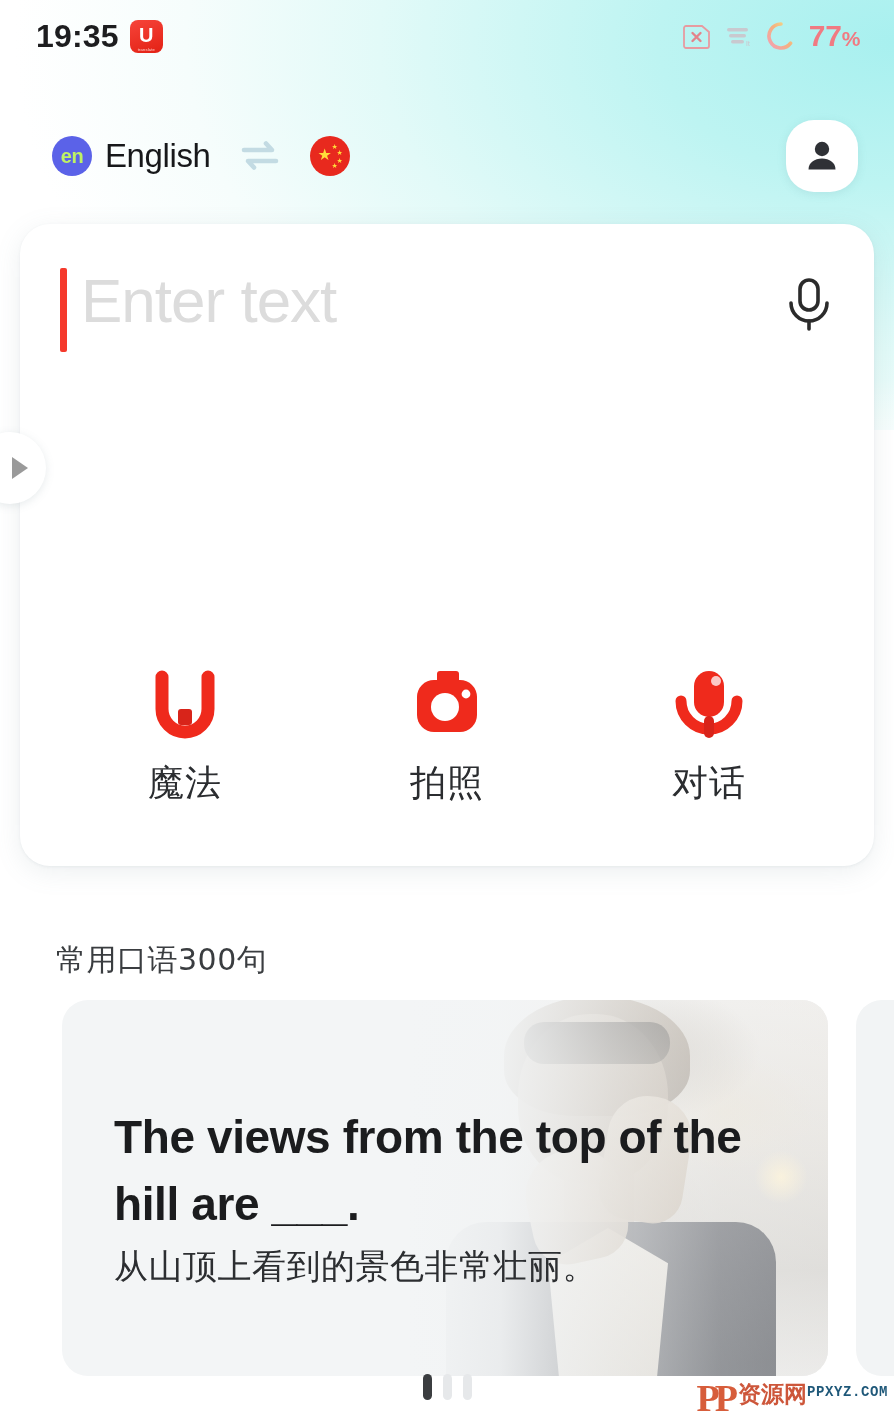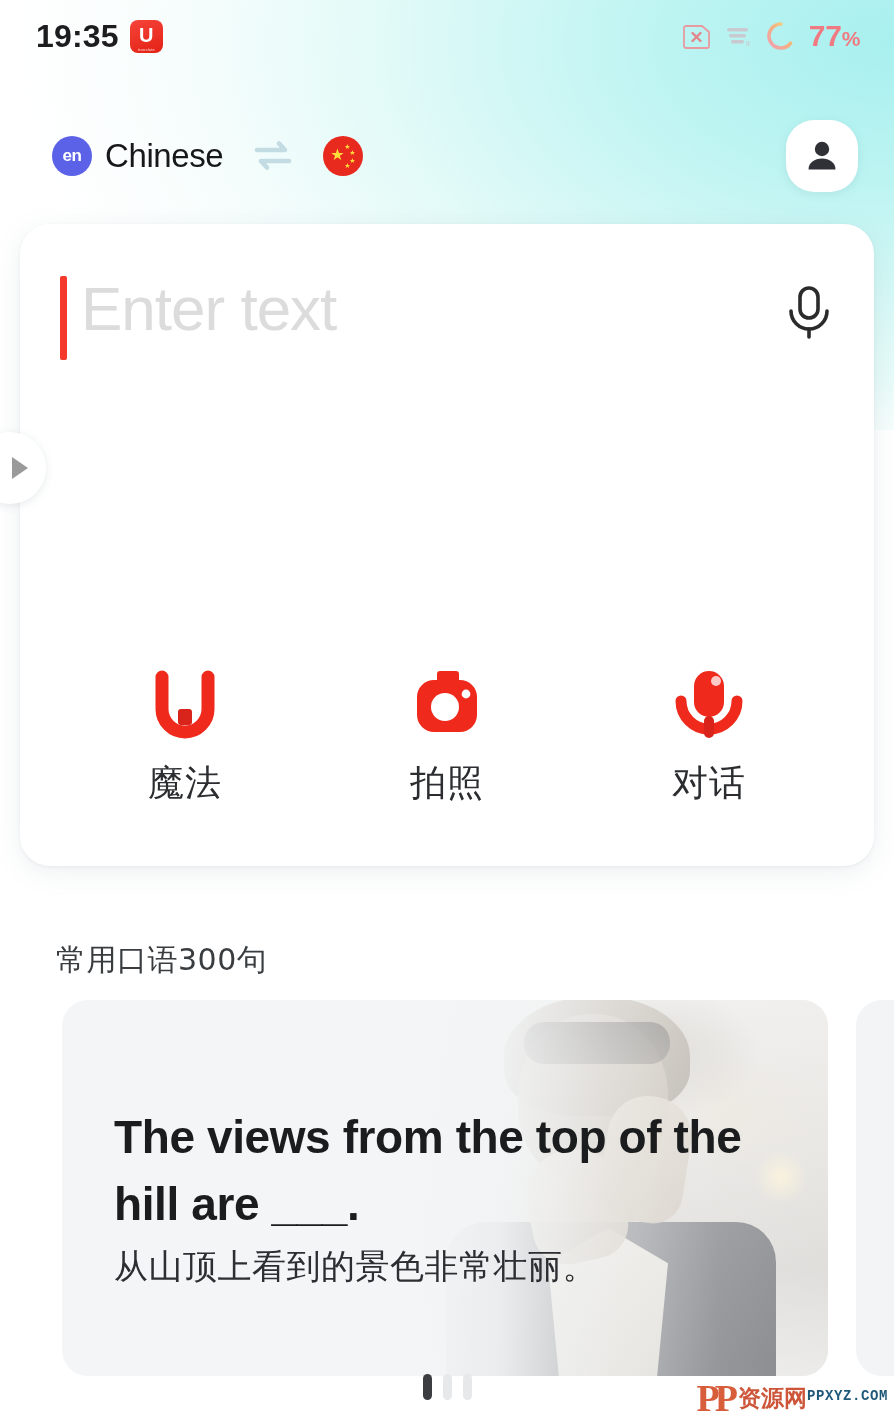--- a/index.html
+++ b/index.html
@@ -62,23 +62,23 @@
 
   
   .langbar{
     position:absolute; left:0; top:110px; width:894px; height:92px;
     display:flex; align-items:center; z-index:5; padding:0 36px 0 52px;
   }
   .lang-group{ display:flex; align-items:center; gap:0; flex:1; }
   .lang-pill{ display:flex; align-items:center; gap:13px; cursor:pointer; }
   .flag-en{
     width:40px;height:40px;border-radius:50%;
-    background:#5b62e8;color:#ffffff;
+    background:#5b62e8;color:#bef264;
     display:flex;align-items:center;justify-content:center;
-    font-size:17px;font-weight:600;letter-spacing:-0.3px;
+    font-size:20px;font-weight:600;letter-spacing:-0.3px;
   }
   .flag-cn{
     width:40px;height:40px;border-radius:50%;
     background:#e8291e;position:relative;overflow:hidden;
   }
   .flag-cn .star-big{
     position:absolute;left:7px;top:11px;color:#ffdf3a;font-size:16px;line-height:1;
   }
   .flag-cn .star-s{ position:absolute;color:#ffdf3a;font-size:7px;line-height:1; }
   .flag-cn .s1{ left:21px; top:7px; }
@@ -97,21 +97,21 @@
   }
 
   
   .input-card{
     position:absolute; left:20px; top:224px; width:854px; height:642px;
     background:#ffffff; border-radius:30px;
     box-shadow:0 6px 26px rgba(115,140,150,0.13), 0 1px 3px rgba(120,140,150,0.10);
     z-index:4;
   }
   .input-row{
-    position:absolute; left:0; top:46px; width:100%; height:120px;
+    position:absolute; left:0; top:38px; width:100%; height:120px;
     display:flex; align-items:flex-start; padding:0 38px 0 40px;
   }
   .caret{
     width:7px;height:84px;background:#f5392c;border-radius:2px;
     margin-top:6px;flex:0 0 auto;
   }
   .placeholder{
     font-size:62px; color:#dcdcdc; font-weight:400; letter-spacing:-1px;
     margin-left:14px; line-height:1.25; font-family:"Liberation Sans",sans-serif;
     white-space:nowrap; flex:1;
@@ -248,21 +248,21 @@
   
   .page-dots{
     position:absolute; left:0; bottom:18px; width:894px;
     display:flex; justify-content:center; gap:11px; z-index:6;
   }
   .dot{ width:9px;height:26px;border-radius:5px;background:#e6e8ea; }
   .dot.active{ background:#3b3d40; }
 
   .watermark{
     position:absolute; right:6px; bottom:4px; z-index:9;
-    display:flex; align-items:center; gap:5px; opacity:.92;
+    display:flex; align-items:flex-start; gap:5px; opacity:.92;
   }
   .wm-pp{ display:flex; }
   .wm-p{
     font-size:38px;font-weight:700;color:#d4502b;line-height:.82;
     letter-spacing:-5px;font-family:"Liberation Serif",serif;
   }
   .wm-right{ display:flex;flex-direction:row; }
   .wm-cn{
     font-size:23px;font-weight:700;color:#c9482a;line-height:1;letter-spacing:0;
     font-family:"DejaVu Sans","Liberation Sans",sans-serif;
@@ -314,21 +314,21 @@
       </svg>
     </span>
     <span class="sb-pct"><span>77</span><span class="sym">%</span></span>
   </div>
 </div>
 
 <div class="langbar">
   <div class="lang-group">
     <div class="lang-pill">
       <span class="flag-en">en</span>
-      <span class="lang-name">Chinese</span>
+      <span class="lang-name">English</span>
     </div>
     <div class="swap-btn">
       <svg width="44" height="34" viewBox="0 0 44 34">
         <path d="M6 11 H34 L28 4.5" fill="none" stroke="#c3dbe3" stroke-width="4.6" stroke-linecap="round" stroke-linejoin="round"></path>
         <path d="M38 22 H10 L16 28.5" fill="none" stroke="#c3dbe3" stroke-width="4.6" stroke-linecap="round" stroke-linejoin="round"></path>
       </svg>
     </div>
     <div class="lang-pill">
       <span class="flag-cn">
         <span class="star-big">★</span>

